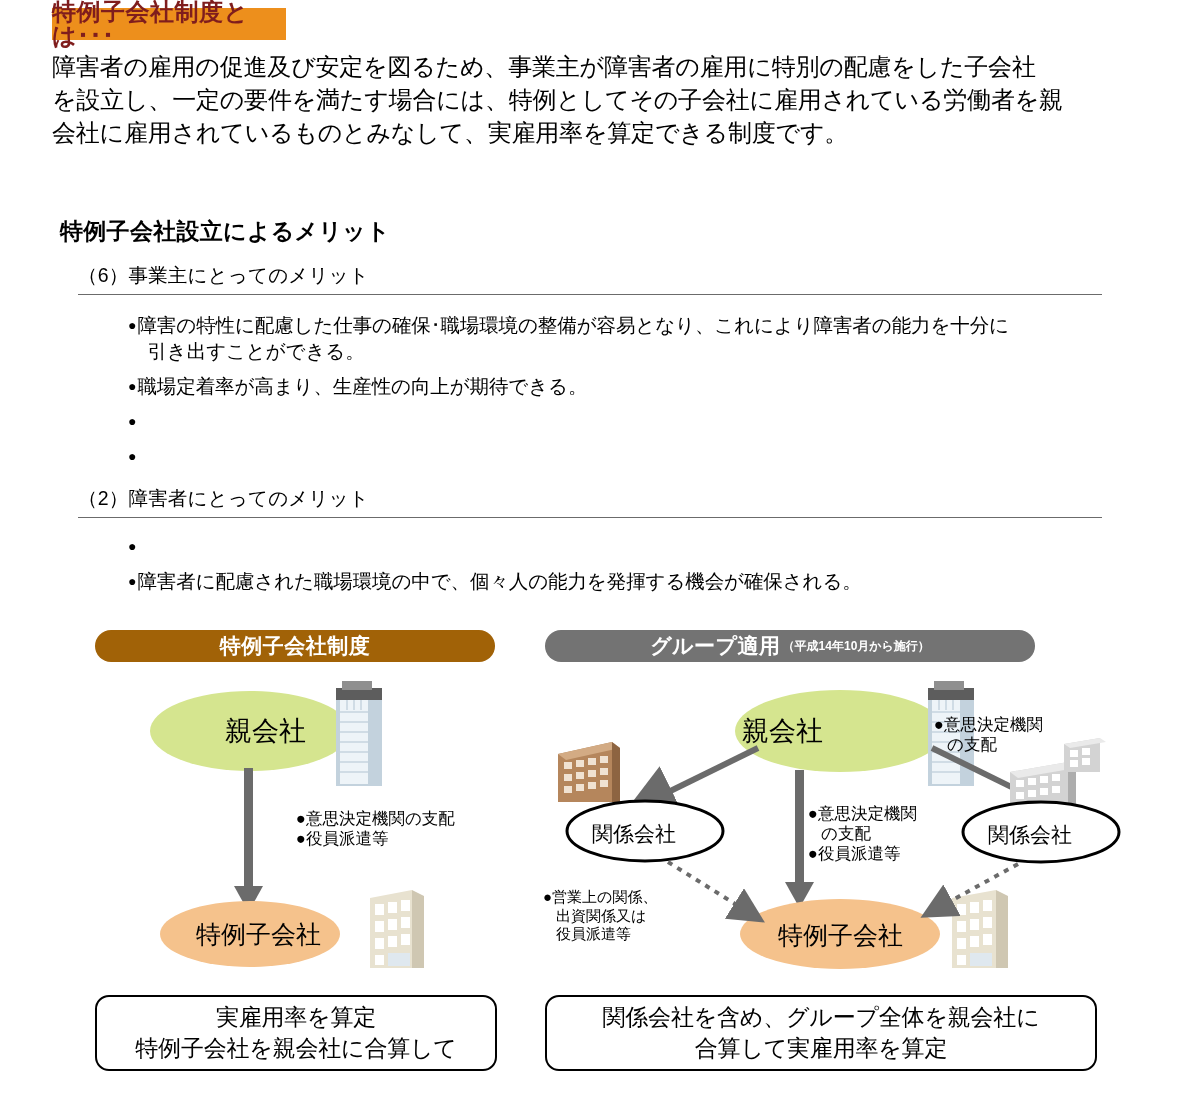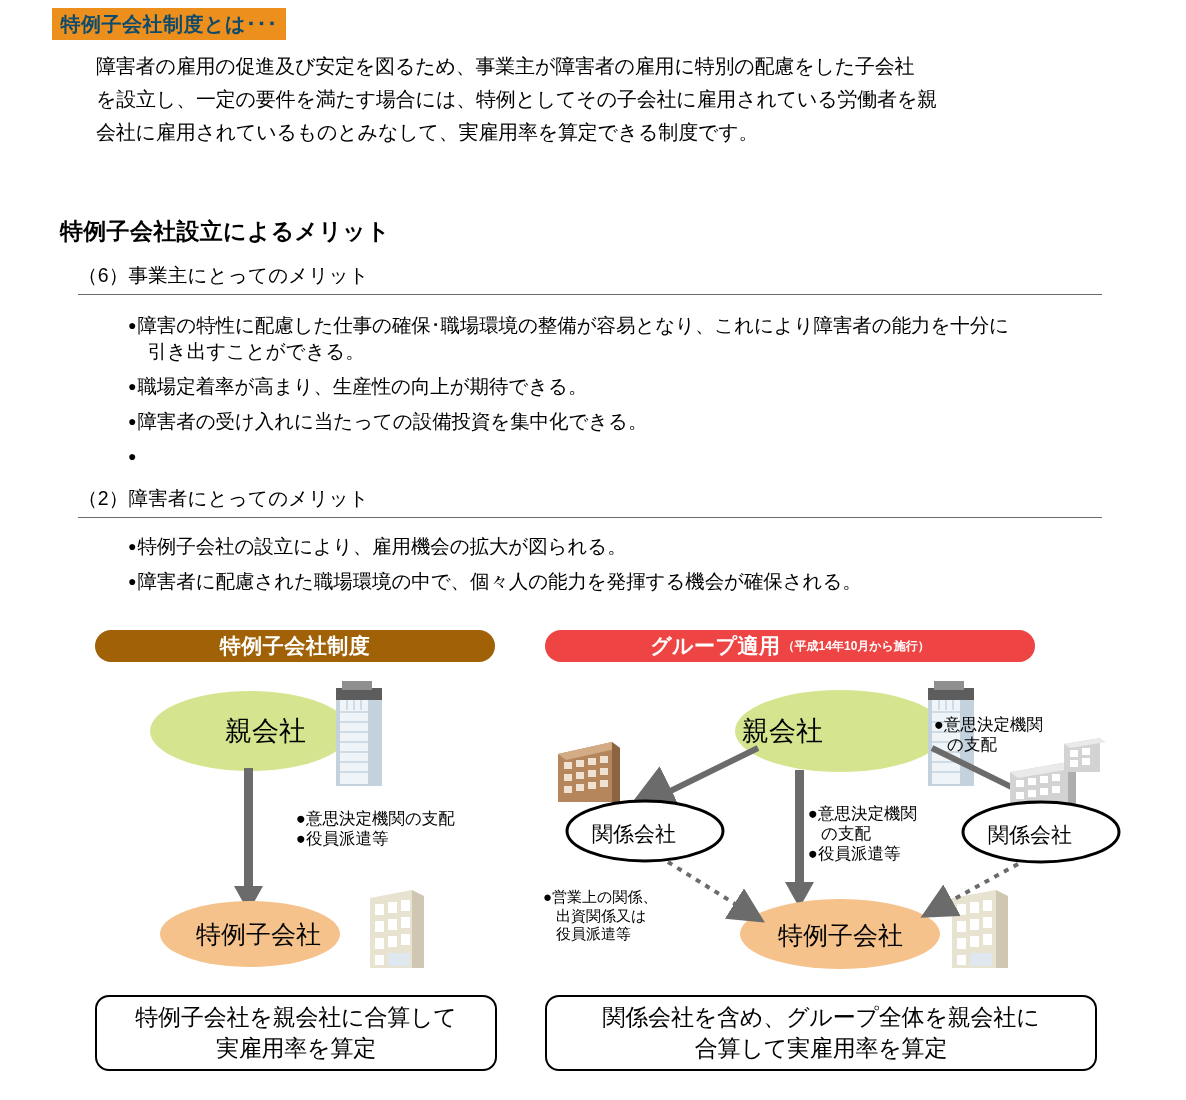--- a/index.html
+++ b/index.html
@@ -22,40 +22,39 @@
     left: 52px;
     top: 8px;
     width: 234px;
     height: 32px;
     background: #ed8f1c;
     display: flex;
     align-items: center;
     justify-content: center;
   }
   .header-bar-text {
-    color: #0c4a6e;
-    font-size: 20px;
+    color: #7f1d1d;
+    font-size: 24px;
     font-weight: bold;
     letter-spacing: 0.5px;
     line-height: 1;
   }
 
   
   .intro {
     position: absolute;
     left: 52px;
     top: 50px;
     width: 1090px;
   }
   .intro-line {
-    font-size: 20px;
+    font-size: 24px;
     line-height: 33px;
     letter-spacing: -0.2px;
     white-space: nowrap;
-    margin-left: 44px;
   }
 
   
   .merits-heading {
     position: absolute;
     left: 60px;
     top: 216px;
     font-size: 23px;
     font-weight: bold;
     letter-spacing: 0.3px;
@@ -100,21 +99,21 @@
   .panel-pill {
     position: absolute;
     height: 32px;
     border-radius: 16px;
     display: flex;
     align-items: center;
     justify-content: center;
     color: #ffffff;
   }
   .pill-orange { background: #a16207; }
-  .pill-gray   { background: #ef4444; }
+  .pill-gray   { background: #737373; }
   .pill-main {
     font-size: 21px;
     font-weight: bold;
     letter-spacing: 0.5px;
   }
   .pill-sub {
     font-size: 12px;
     font-weight: bold;
     margin-left: 2px;
   }
@@ -187,34 +186,32 @@
       <span>障害の特性に配慮した仕事の確保･職場環境の整備が容易となり、これにより障害者の能力を十分に</span>
       <span class="cont">引き出すことができる。</span>
     </span>
   </div>
   <div class="bullet-row">
     <span class="bullet-dot">●</span>
     <span class="bullet-text">職場定着率が高まり、生産性の向上が期待できる。</span>
   </div>
   <div class="bullet-row">
     <span class="bullet-dot">●</span>
-    <span class="bullet-text">障害者の受け入れに当たっての設備投資を集中化できる。</span>
   </div>
   <div class="bullet-row">
     <span class="bullet-dot">●</span>
   </div>
 </div>
 
 <div class="subsection-title" style="left:78px; top:485px;">（2）障害者にとってのメリット</div>
 <div class="rule" style="left:78px; top:517px; width:1024px;"></div>
 
 <div class="bullets" style="left:128px; top:533px; width:1010px;">
   <div class="bullet-row">
     <span class="bullet-dot">●</span>
-    <span class="bullet-text">特例子会社の設立により、雇用機会の拡大が図られる。</span>
   </div>
   <div class="bullet-row">
     <span class="bullet-dot">●</span>
     <span class="bullet-text">障害者に配慮された職場環境の中で、個々人の能力を発揮する機会が確保される。</span>
   </div>
 </div>
 
 <div class="panel-pill pill-orange" style="left:95px; top:630px; width:400px;">
   <span class="pill-main">特例子会社制度</span>
 </div>
@@ -278,22 +275,22 @@
 <div class="node-label label-parent" style="left:225px; top:713px;">親会社</div>
 <div class="node-label label-sub" style="left:196px; top:918px;">特例子会社</div>
 
 <div class="annot" style="left:296px; top:808px;">
   <div>●意思決定機関の支配</div>
   <div>●役員派遣等</div>
 </div>
 
 <div class="result-box" style="left:95px; top:995px; width:398px; height:72px;">
   <div class="result-box-text">
+    <div>実雇用率を算定</div>
     <div>特例子会社を親会社に合算して</div>
-    <div>実雇用率を算定</div>
   </div>
 </div>
 
 <div class="diagram" style="left:540px; top:676px;">
   <svg width="646" height="300" viewBox="0 0 646 300">
     <defs>
       <marker id="solidhead" markerWidth="9" markerHeight="9" refX="4" refY="4.5" orient="auto" markerUnits="strokeWidth">
         <polygon points="0,0 9,4.5 0,9" fill="#6b6b6b"></polygon>
       </marker>
       <marker id="dothead" markerWidth="9" markerHeight="9" refX="4" refY="4.5" orient="auto" markerUnits="strokeWidth">

